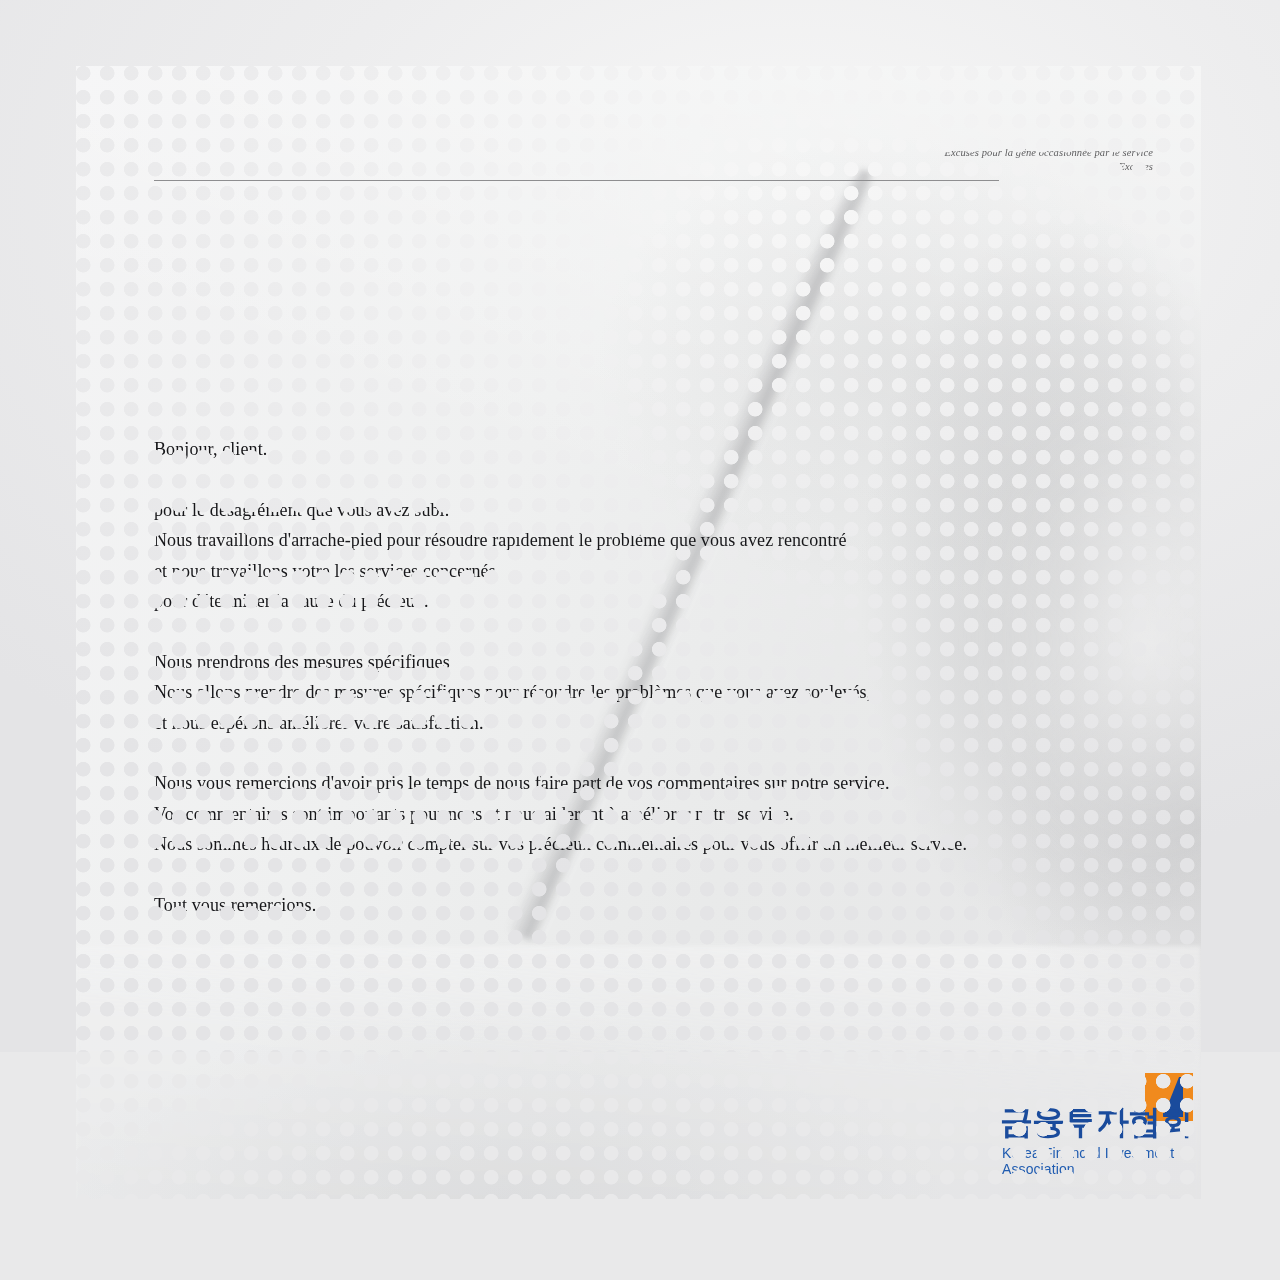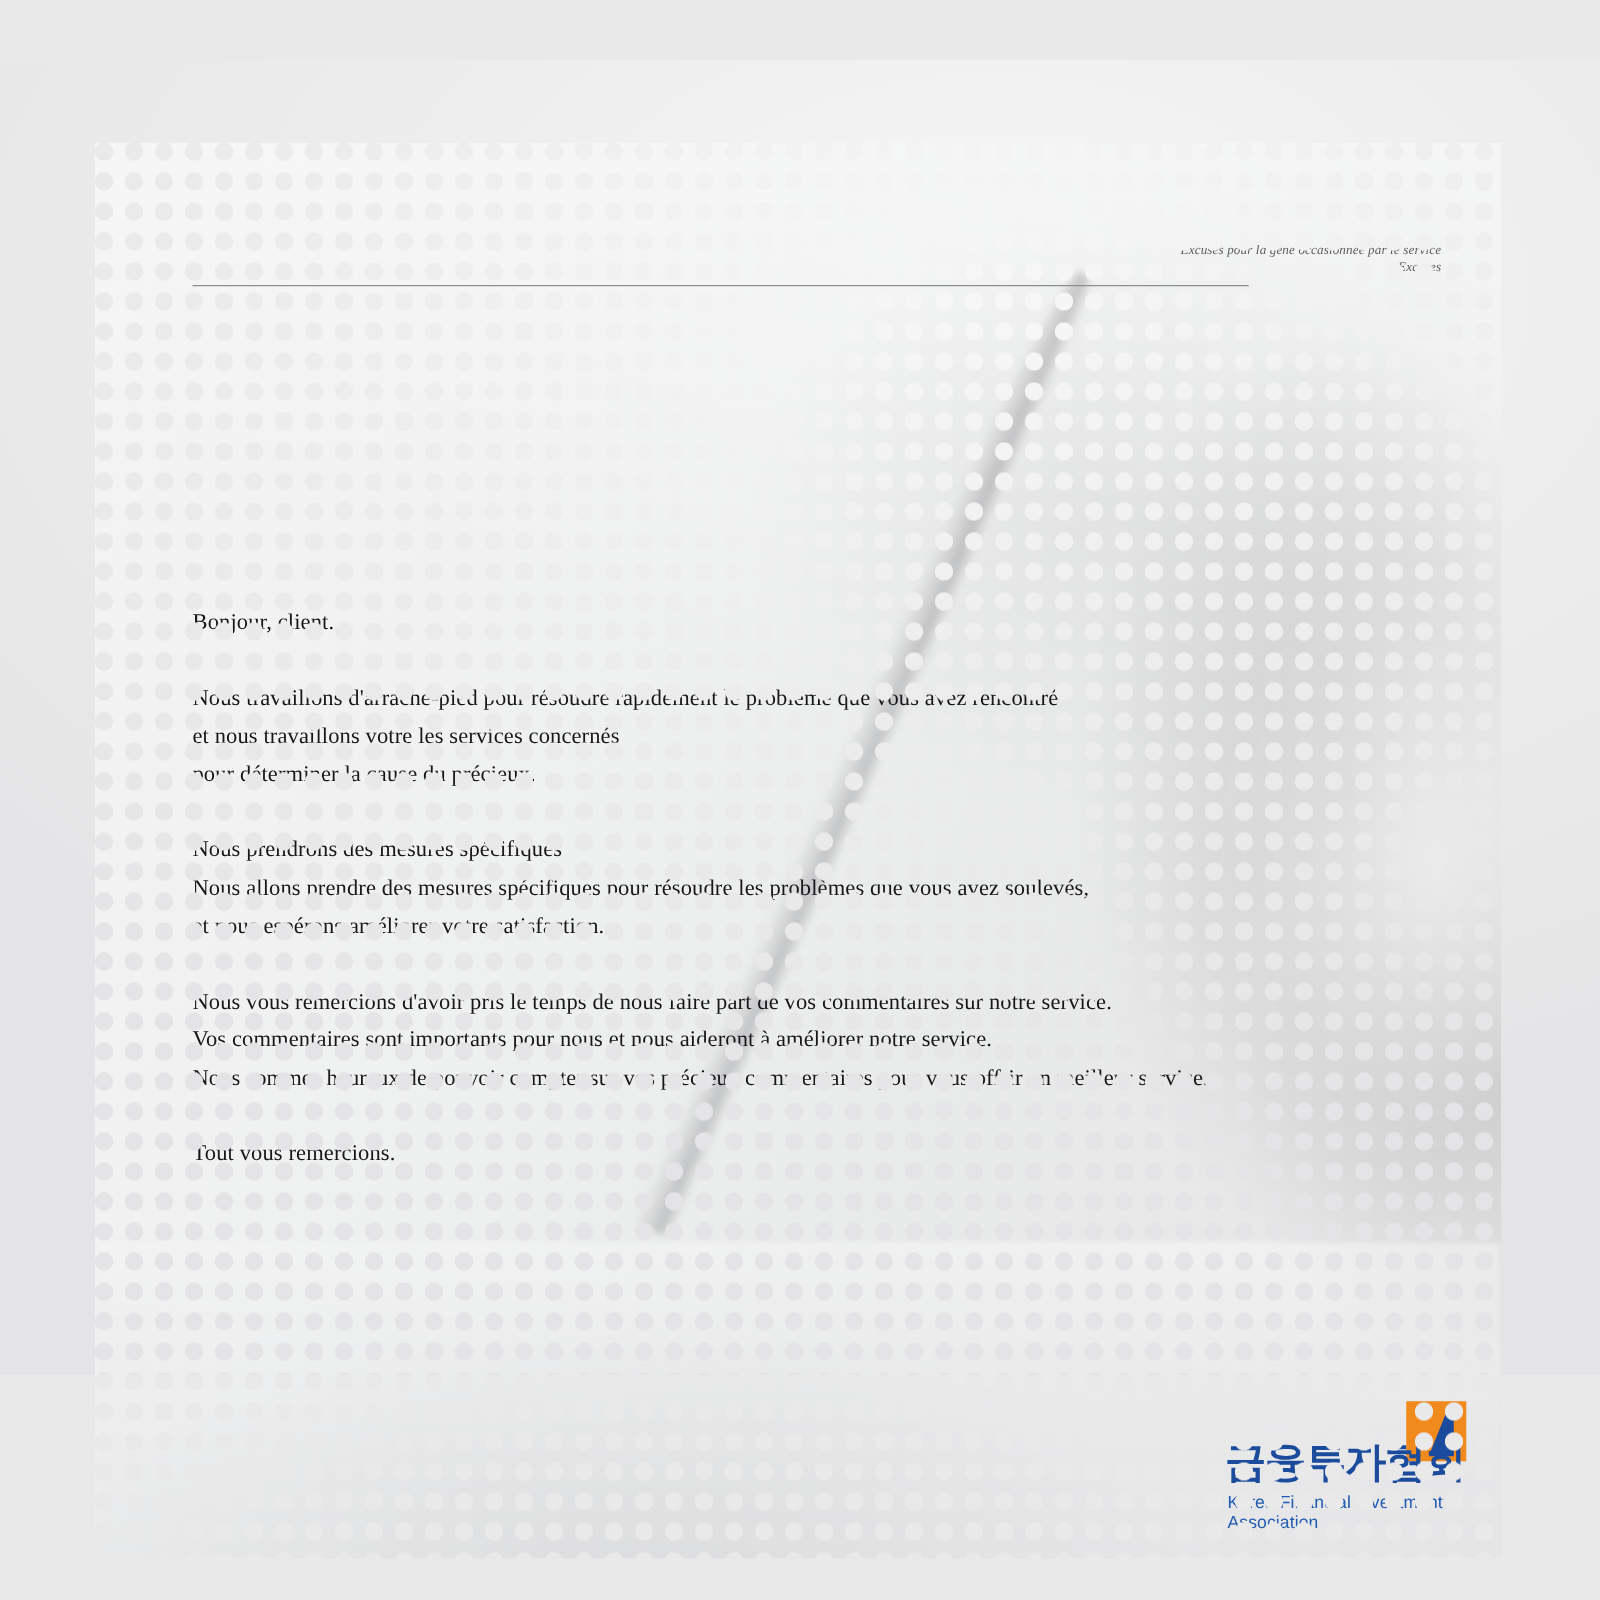--- a/index.html
+++ b/index.html
@@ -14,21 +14,20 @@
     background: #e9e9ea;
   }
 
   .page {
     position: relative;
     width: 1280px;
     height: 1052px;
     background:
       radial-gradient(ellipse 1100px 700px at 62% 18%, #f7f7f7 0%, #ededee 45%, #e4e4e6 100%),
       linear-gradient(135deg, #f2f2f3 0%, #e6e6e8 60%, #dededf 100%);
-    margin-top: 48px;
   }
 
   
   .stamp-card {
     position: absolute;
     left: 76px;
     top: 66px;
     width: 1125px;
     height: 1133px;
     background:
@@ -124,21 +123,21 @@
     line-height: 30.5px;
     letter-spacing: 0.1px;
   }
   .para { margin: 0 0 30px 0; }
   .para:last-child { margin-bottom: 0; }
   .line { display: block; white-space: nowrap; }
 
   
   .logo {
     position: absolute;
-    left: 904px;
+    left: 924px;
     top: 1005px;
     width: 195px;
     height: 95px;
   }
   .logo-mark {
     position: absolute;
     right: 0;
     top: 0;
     width: 52px;
     height: 52px;
@@ -182,20 +181,21 @@
       <div>Excuses</div>
     </div>
 
     <div class="letter">
 
       <p class="para">
         <span class="line">Bonjour, client.</span>
       </p>
 
       <p class="para">
+        <span class="line">pour le désagrément que vous avez subi.</span>
         <span class="line">Nous travaillons d'arrache-pied pour résoudre rapidement le problème que vous avez rencontré</span>
         <span class="line">et nous travaillons votre les services concernés</span>
         <span class="line">pour déterminer la cause du précieux.</span>
       </p>
 
       <p class="para">
         <span class="line">Nous prendrons des mesures spécifiques</span>
         <span class="line">Nous allons prendre des mesures spécifiques pour résoudre les problèmes que vous avez soulevés,</span>
         <span class="line">et nous espérons améliorer votre satisfaction.</span>
       </p>

